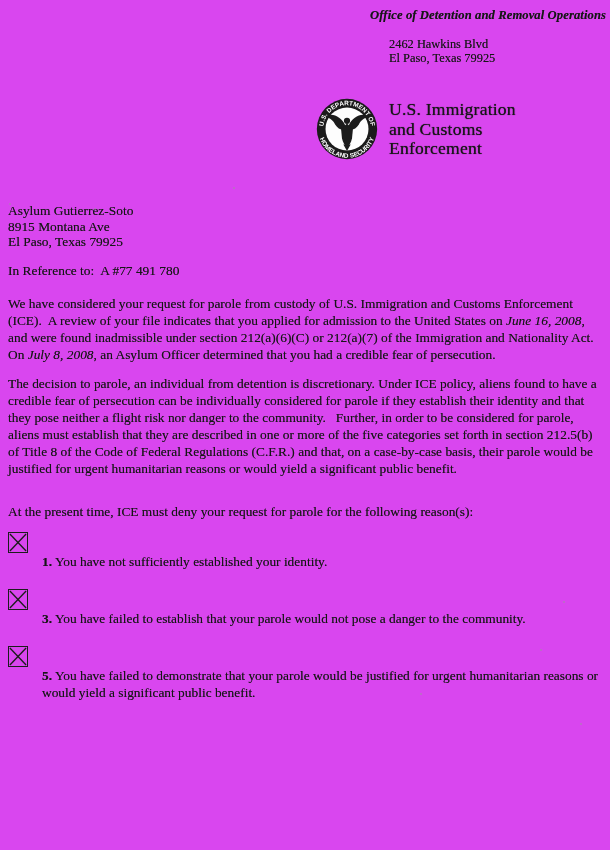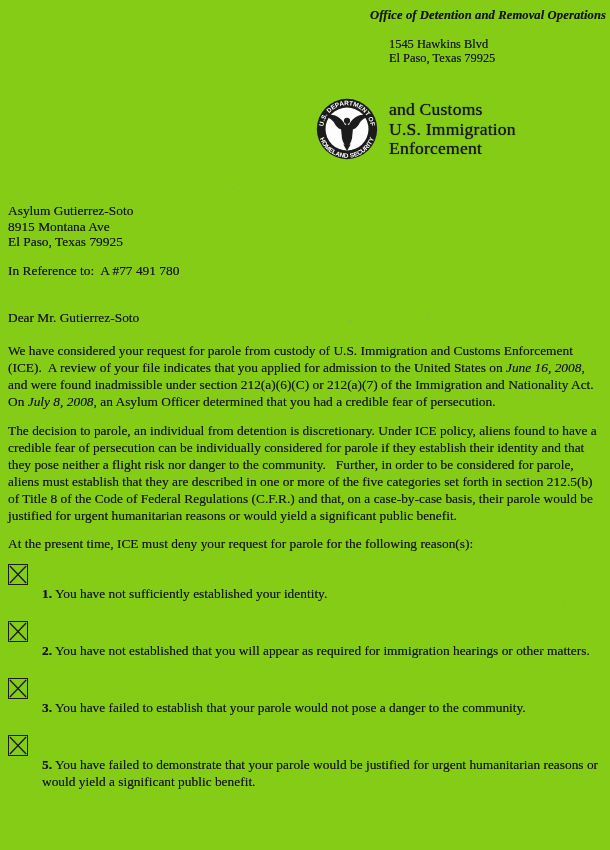--- a/index.html
+++ b/index.html
@@ -1,21 +1,21 @@
 <!DOCTYPE html>
 <html><head>
 <meta charset="utf-8">
 <style>
   * { margin: 0; padding: 0; box-sizing: border-box; }
   html, body { background: #e8e8e8; }
   .page {
     position: relative;
     width: 610px;
     height: 850px;
-    background: #84cc16;
+    background: #d946ef;
     font-family: "Liberation Serif", serif;
     color: #161616;
     overflow: hidden;
     text-shadow: 0 0 0.5px rgba(25,25,25,0.6);
   }
 
   
   .office-line {
     position: absolute;
     top: 8px; left: 0; right: 4px;
@@ -67,21 +67,21 @@
   .stamp .m { margin-left: 15px; }
   .stamp .d { margin-left: 34px; }
   .stamp .y { margin-left: 9px; font-size: 12.2px; }
 
   .recipient { margin-top: 15px; line-height: 15.6px; }
   .reference  { margin-top: 12px; white-space: pre-wrap; }
   .salutation { margin-top: 30px; }
   .para { white-space: pre-wrap; text-align: left; }
   .p1 { margin-top: 16px; }
   .p2 { margin-top: 12px; }
-  .intro { margin-top: 11px; white-space: pre-wrap; }
+  .intro { margin-top: 26px; white-space: pre-wrap; }
 
   .reasons { margin-top: 13px; }
   .reason-row {
     display: flex;
     align-items: flex-start;
     margin-bottom: 20px;
     flex-direction: column;
   }
   .checkbox {
     flex: 0 0 auto;
@@ -100,21 +100,21 @@
   .speck { position: absolute; background: #9a9a9a; border-radius: 50%; opacity: .55; }
 </style>
 </head>
 <body>
 
 <div class="page">
 
   <div class="office-line">Office of Detention and Removal Operations</div>
 
   <div class="dept-block">
-    <div>1545 Hawkins Blvd</div>
+    <div>2462 Hawkins Blvd</div>
     <div>El Paso, Texas  79925</div>
   </div>
 
   <svg class="seal" viewBox="0 0 70 70">
     <defs>
       <path id="arcTop" d="M 9,35 A 26,26 0 0 1 61,35"></path>
       <path id="arcBot" d="M 3.5,35 A 31.5,31.5 0 0 0 66.5,35"></path>
     </defs>
     <circle cx="35" cy="35" r="33" fill="#1b1b1b"></circle>
     <circle cx="35" cy="35" r="23.5" fill="#fdfdfd"></circle>
@@ -127,65 +127,55 @@
     <g fill="#1c1c1c">
       <path d="M33,31 C29,21 17,16 11,22 C17,23 20,26 22,30 C26,36 31,37 33,34 Z"></path>
       <path d="M37,31 C41,21 53,16 59,22 C53,23 50,26 48,30 C44,36 39,37 37,34 Z"></path>
       <circle cx="35" cy="26" r="3.4"></circle>
       <path d="M35,29 L28.5,35 L29.5,45 C30.5,50 32.5,53 35,55 C37.5,53 39.5,50 40.5,45 L41.5,35 Z"></path>
       <path d="M31,52 L35,59 L39,52 Z"></path>
     </g>
   </svg>
 
   <div class="wordmark">
+    <div>U.S. Immigration</div>
     <div>and Customs</div>
-    <div>U.S. Immigration</div>
     <div>Enforcement</div>
   </div>
 
   <div class="letter-body">
 
 
     <div class="recipient">
       <div>Asylum Gutierrez-Soto</div>
       <div>8915 Montana Ave</div>
       <div>El Paso, Texas  79925</div>
     </div>
 
     <div class="reference">In Reference to:  A #77 491 780</div>
 
-    <div class="salutation">Dear Mr. Gutierrez-Soto</div>
 
     <p class="para p1"><span>We have considered your request for parole from custody of U.S. Immigration and Customs Enforcement (ICE).  A review of your file indicates that you applied for admission to the United States on </span><i>June 16, 2008</i><span>, and were found inadmissible under section 212(a)(6)(C) or 212(a)(7) of the Immigration and Nationality Act.  On </span><i>July 8, 2008</i><span>, an Asylum Officer determined that you had a credible fear of persecution.</span></p>
 
     <p class="para p2">The decision to parole, an individual from detention is discretionary. Under ICE policy, aliens found to have a credible fear of persecution can be individually considered for parole if they establish their identity and that they pose neither a flight risk nor danger to the community.   Further, in order to be considered for parole, aliens must establish that they are described in one or more of the five categories set forth in section 212.5(b) of Title 8 of the Code of Federal Regulations (C.F.R.) and that, on a case-by-case basis, their parole would be justified for urgent humanitarian reasons or would yield a significant public benefit.</p>
 
     <div class="intro">At the present time, ICE must deny your request for parole for the following reason(s):</div>
 
     <div class="reasons">
 
         <div class="reason-row checked">
           <span class="checkbox">
             <svg viewBox="0 0 20 21">
               <line x1="1" y1="1" x2="19" y2="20" stroke="#1c1c1c" stroke-width="1.5"></line>
               <line x1="19" y1="1" x2="1" y2="20" stroke="#1c1c1c" stroke-width="1.5"></line>
             </svg>
           </span>
           <p class="reason-text"><b class="num">1.</b><span> </span><span>You have not sufficiently established your identity.</span></p>
         </div>
 
-        <div class="reason-row checked">
-          <span class="checkbox">
-            <svg viewBox="0 0 20 21">
-              <line x1="1" y1="1" x2="19" y2="20" stroke="#1c1c1c" stroke-width="1.5"></line>
-              <line x1="19" y1="1" x2="1" y2="20" stroke="#1c1c1c" stroke-width="1.5"></line>
-            </svg>
-          </span>
-          <p class="reason-text"><b class="num">2.</b><span> </span><span>You have not established that you will appear as required for immigration hearings or other matters.</span></p>
-        </div>
 
         <div class="reason-row checked">
           <span class="checkbox">
             <svg viewBox="0 0 20 21">
               <line x1="1" y1="1" x2="19" y2="20" stroke="#1c1c1c" stroke-width="1.5"></line>
               <line x1="19" y1="1" x2="1" y2="20" stroke="#1c1c1c" stroke-width="1.5"></line>
             </svg>
           </span>
           <p class="reason-text"><b class="num">3.</b><span> </span><span>You have failed to establish that your parole would not pose a danger to the community.</span></p>
         </div>

